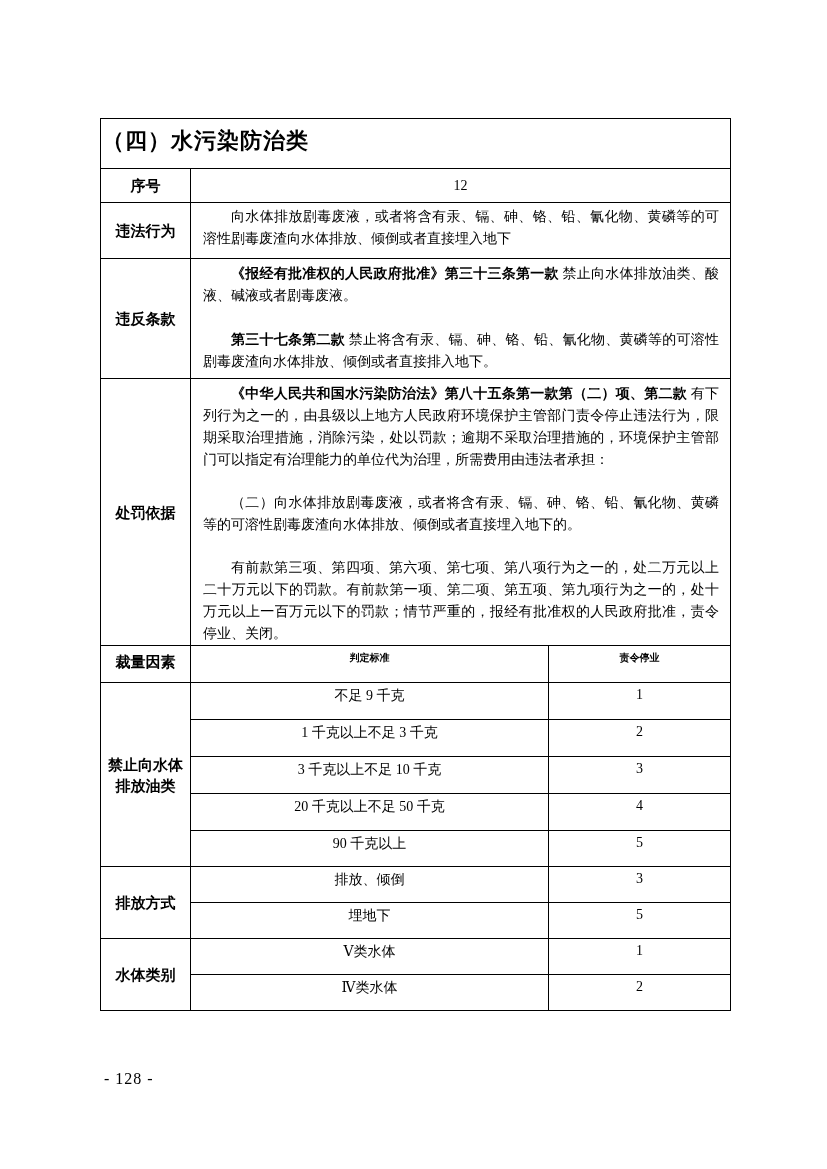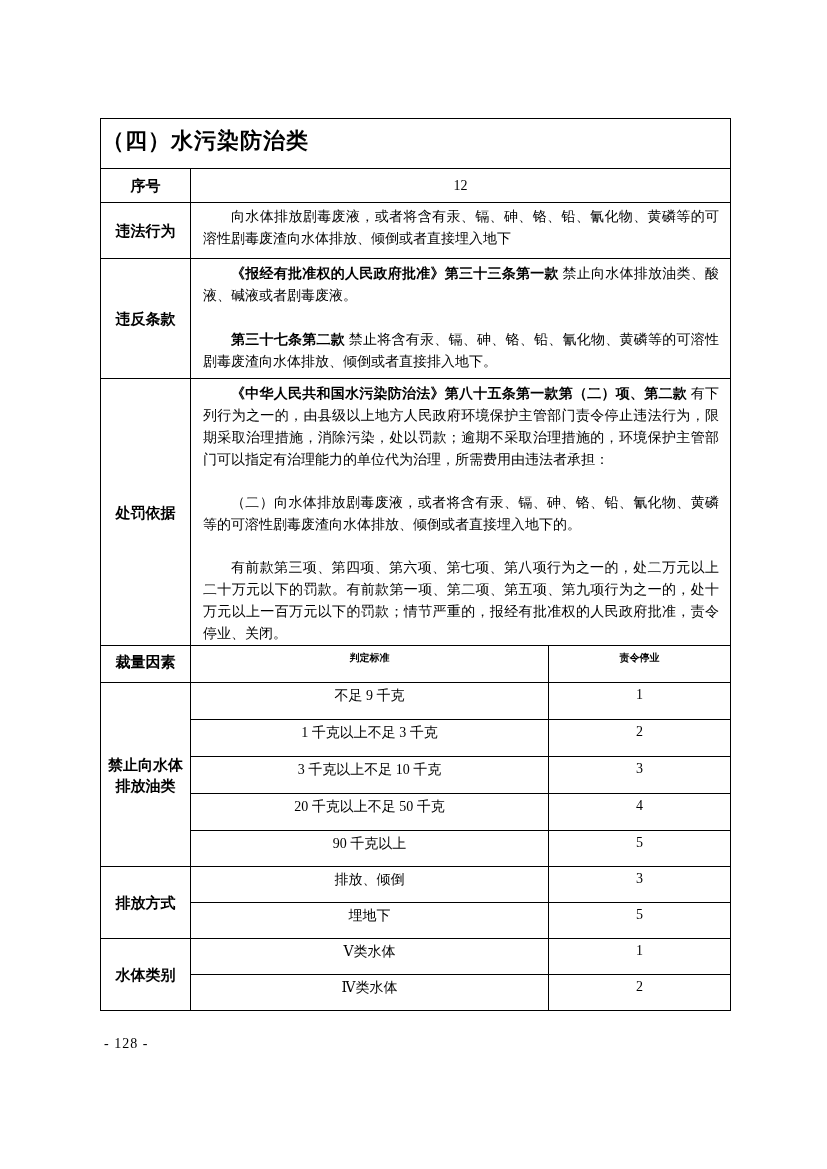--- a/index.html
+++ b/index.html
@@ -71,22 +71,22 @@
   }
   .std, .lvl {
     text-align: center;
     vertical-align: top;
     padding-top: 4px;
     font-size: 14px;
   }
   .page-num {
     position: absolute;
     left: 104px;
-    top: 1036px;
-    font-size: 14px;
+    top: 1070px;
+    font-size: 16px;
     letter-spacing: 1px;
   }
 </style>
 </head>
 <body>
 
 <div class="page">
   <table class="doc">
     <colgroup>
       <col style="width:90px">

